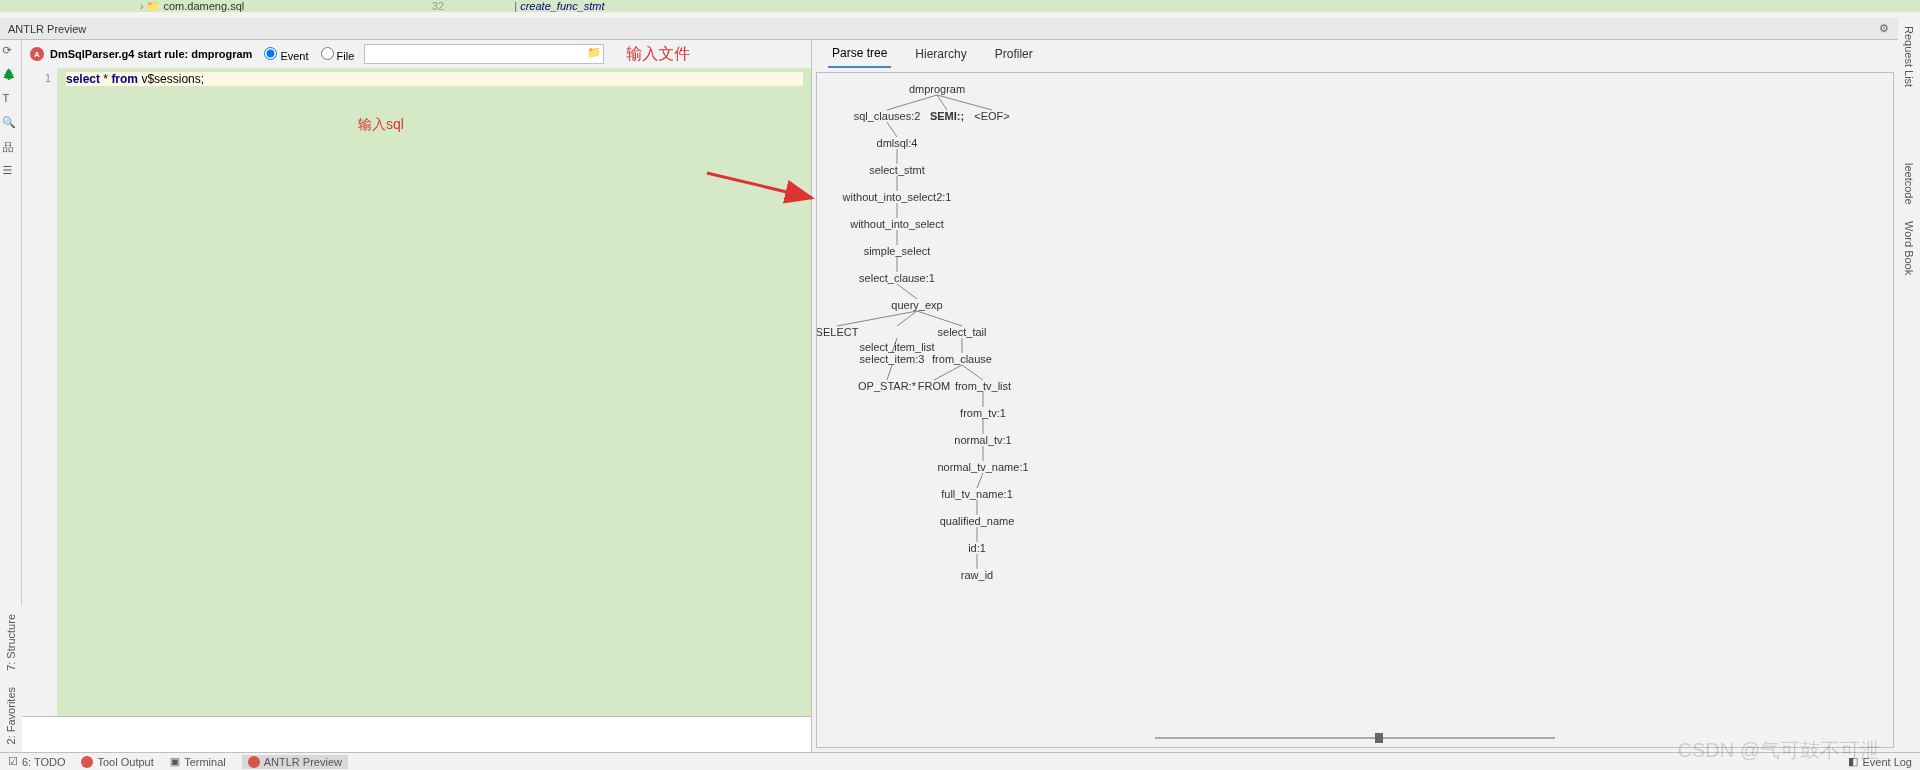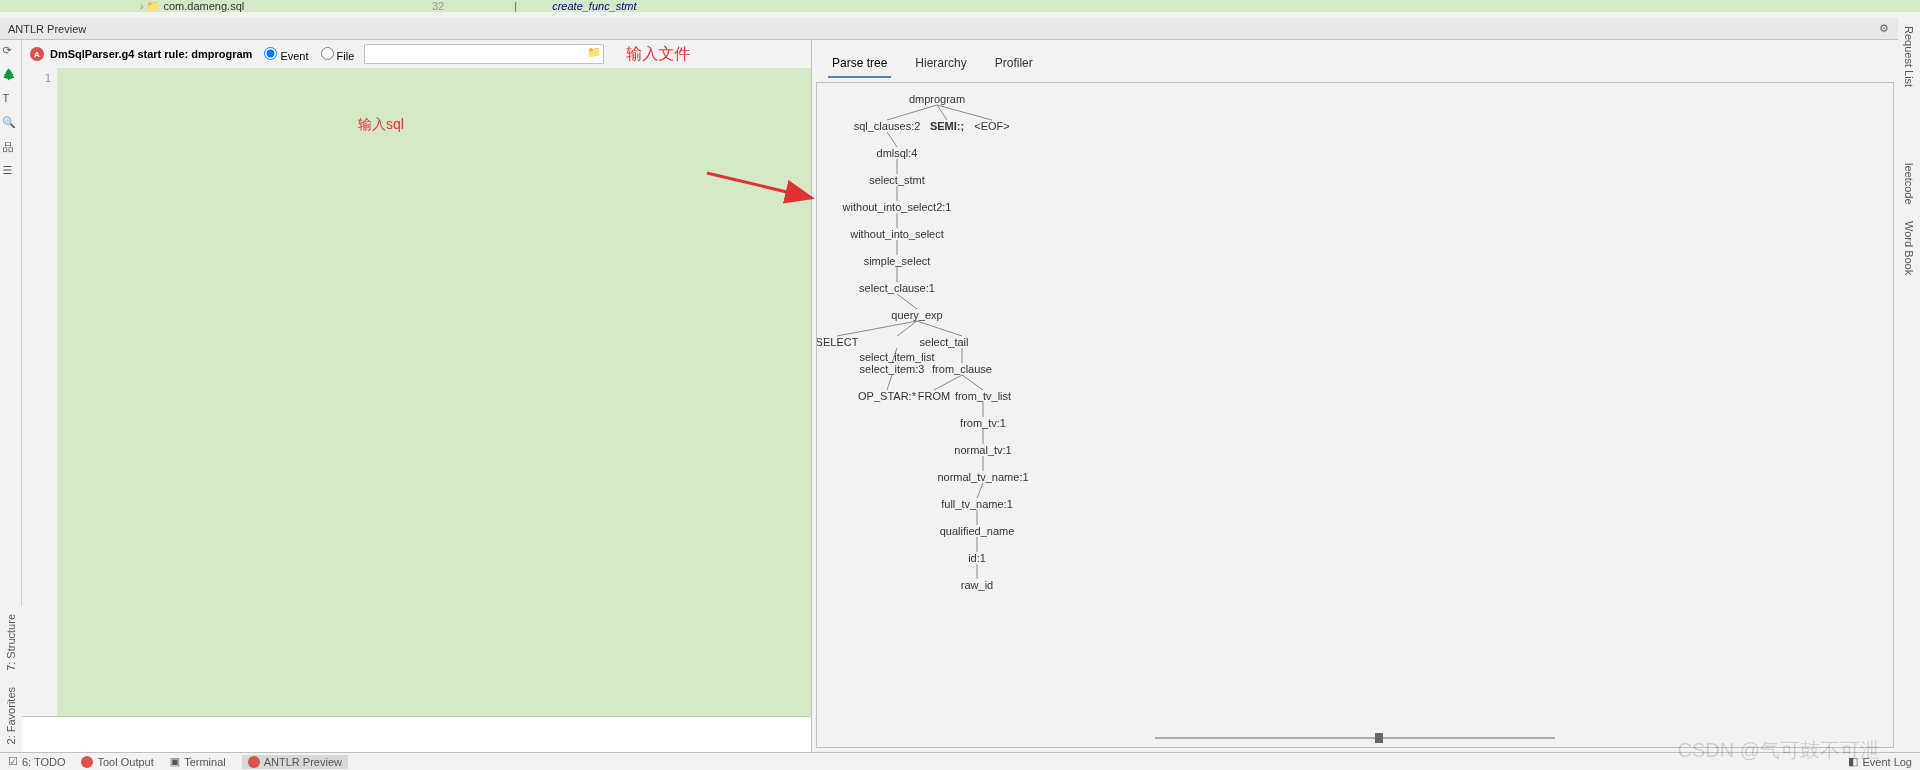--- a/index.html
+++ b/index.html
@@ -2,21 +2,21 @@
 <html><head>
 <meta charset="utf-8">
 <style>
 * { box-sizing: border-box; margin: 0; padding: 0; font-family: "Segoe UI", Arial, sans-serif; }
 body { width: 1920px; height: 770px; background: #f2f2f2; overflow: hidden; position: relative; font-size: 11px; }
 
 
 .top-code { position: absolute; top: 0; left: 0; right: 0; height: 12px; background: #d6e9c6; display: flex; align-items: center; padding-left: 432px; font-family: "Consolas", monospace; font-size: 11px; color: #808080; }
 .top-code .lnum { color: #999; margin-right: 70px; }
 .top-code .bar { color: #666; }
-.top-code .kw { color: #000080; font-style: italic; margin-left: 32px; }
+.top-code .kw { color: #000080; font-style: italic; }
 
 .top-tree { position: absolute; top: 0; left: 140px; font-size: 11px; color: #333; }
 .top-tree .arrow { color: #888; }
 
 
 .panel-header { position: absolute; top: 18px; left: 0; right: 0; height: 22px; background: #e8e8e8; border-bottom: 1px solid #c0c0c0; display: flex; align-items: center; padding: 0 8px; }
 .panel-header .title { font-size: 11px; color: #333; }
 .panel-header .spacer { flex: 1; }
 .panel-header .icon { width: 16px; height: 16px; margin-left: 4px; cursor: pointer; color: #666; display: flex; align-items: center; justify-content: center; }
 
@@ -53,21 +53,21 @@
 .sql-editor .gutter .num-col { width: 100%; text-align: right; padding: 4px 6px 0 0; color: #999; font-family: "Consolas", monospace; font-size: 11px; }
 .sql-editor .code-area { flex: 1; padding: 4px 8px; font-family: "Consolas", monospace; font-size: 12px; position: relative; }
 .sql-editor .code-area .kw { color: #000080; font-weight: bold; }
 .sql-editor .annot { position: absolute; top: 48px; left: 300px; color: #d33; font-size: 14px; }
 .sql-editor .cur-line { background: #fcf8e3; display: block; width: 100%; }
 
 
 .bottom-box { height: 36px; background: #fff; border-top: 1px solid #c0c0c0; }
 
 
-.tree-tabs { height: 28px; display: flex; align-items: flex-start; gap: 20px; padding: 0 16px; background: #f2f2f2; font-size: 12px; margin-top: 10px; }
+.tree-tabs { height: 28px; display: flex; align-items: center; gap: 20px; padding: 0 16px; background: #f2f2f2; font-size: 12px; }
 .tree-tabs .tab { padding: 6px 4px; cursor: pointer; color: #333; }
 .tree-tabs .tab.active { border-bottom: 2px solid #4a86c7; color: #000; }
 
 
 .tree-canvas { flex: 1; background: #f2f2f2; position: relative; margin: 4px; border: 1px solid #c0c0c0; overflow: hidden; }
 .tree-node { position: absolute; font-size: 11px; color: #333; white-space: nowrap; transform: translateX(-50%); }
 .tree-lines { position: absolute; top: 0; left: 0; width: 100%; height: 100%; pointer-events: none; }
 
 
 .red-arrow { position: absolute; pointer-events: none; }
@@ -139,20 +139,21 @@
       <div class="file-box">
         <span class="browse">📁</span>
       </div>
       <span class="red-label">输入文件</span>
     </div>
     <div class="sql-editor">
       <div class="gutter">
         <div class="num-col">1</div>
       </div>
       <div class="code-area">
+        <span class="cur-line"><span class="kw">select</span> * <span class="kw">from</span> v$sessions;</span>
         <div class="annot">输入sql</div>
       </div>
 
       <svg class="red-arrow" style="left:680px; top:100px;" width="120" height="40">
         <defs>
             <marker id="ah" markerWidth="10" markerHeight="8" refX="9" refY="4" orient="auto">
               <polygon points="0 0, 10 4, 0 8" fill="#d33"></polygon>
             </marker>
           </defs>
         <line x1="5" y1="5" x2="110" y2="30" stroke="#d33" stroke-width="3" marker-end="url(#ah)"></line>
@@ -205,21 +206,21 @@
         <div class="tree-node" style="left: 175px; top: 37px;">&lt;EOF&gt;</div>
         <div class="tree-node" style="left: 80px; top: 64px;">dmlsql:4</div>
         <div class="tree-node" style="left: 80px; top: 91px;">select_stmt</div>
         <div class="tree-node" style="left: 80px; top: 118px;">without_into_select2:1</div>
         <div class="tree-node" style="left: 80px; top: 145px;">without_into_select</div>
         <div class="tree-node" style="left: 80px; top: 172px;">simple_select</div>
         <div class="tree-node" style="left: 80px; top: 199px;">select_clause:1</div>
         <div class="tree-node" style="left: 100px; top: 226px;">query_exp</div>
         <div class="tree-node" style="left: 20px; top: 253px;">SELECT</div>
         <div class="tree-node" style="left: 80px; top: 268px;">select_item_list</div>
-        <div class="tree-node" style="left: 127px; top: 253px;">select_tail</div>
+        <div class="tree-node" style="left: 145px; top: 253px;">select_tail</div>
         <div class="tree-node" style="left: 75px; top: 280px;">select_item:3</div>
         <div class="tree-node" style="left: 145px; top: 280px;">from_clause</div>
         <div class="tree-node" style="left: 70px; top: 307px;">OP_STAR:*</div>
         <div class="tree-node" style="left: 117px; top: 307px;">FROM</div>
         <div class="tree-node" style="left: 166px; top: 307px;">from_tv_list</div>
         <div class="tree-node" style="left: 166px; top: 334px;">from_tv:1</div>
         <div class="tree-node" style="left: 166px; top: 361px;">normal_tv:1</div>
         <div class="tree-node" style="left: 166px; top: 388px; text-align: right;">normal_tv_name:1</div>
         <div class="tree-node" style="left: 160px; top: 415px;">full_tv_name:1</div>
         <div class="tree-node" style="left: 160px; top: 442px;">qualified_name</div>

